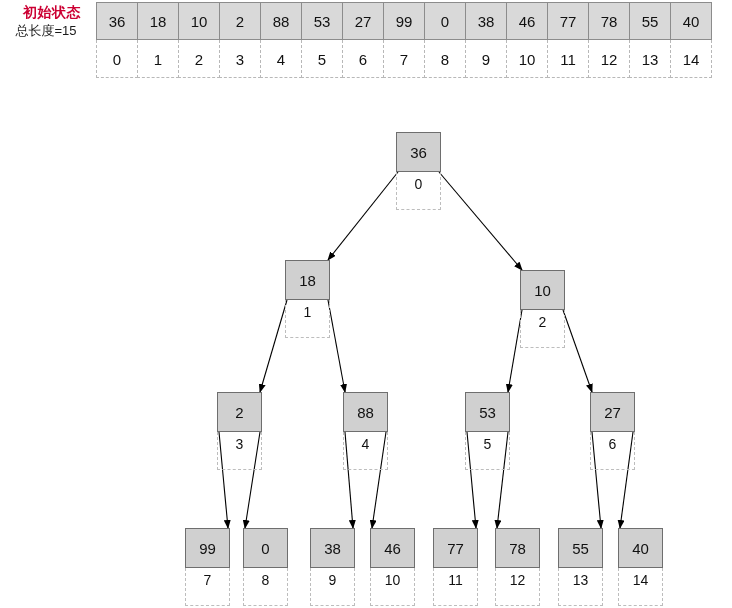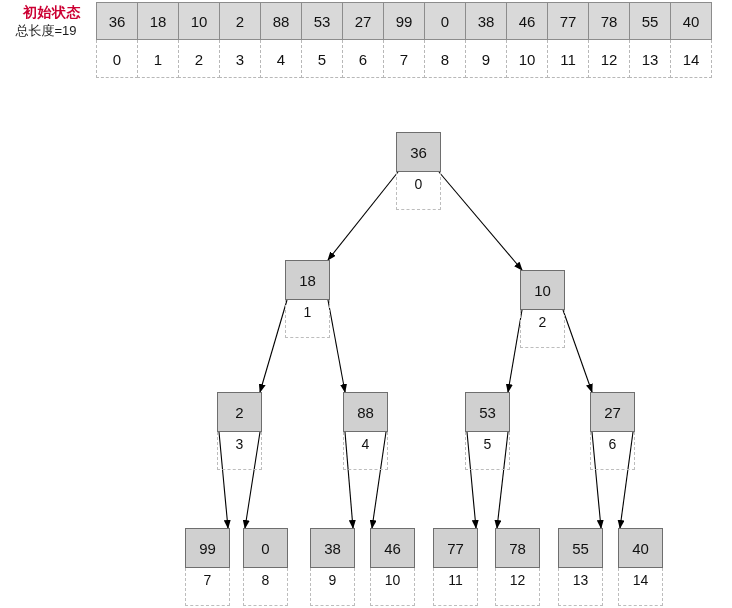--- a/index.html
+++ b/index.html
@@ -127,21 +127,21 @@
     stroke: #000000;
     stroke-width: 1.1;
     fill: none;
   }
 </style>
 </head>
 <body>
 
 <div id="header-label">
   <span id="state-title">初始状态</span>
-  <span id="state-length">总长度=19</span>
+  <span id="state-length">总长度=15</span>
 </div>
 
 <div id="array-strip">
   <div class="array-row value-row" id="array-values-row">
       <div class="array-value-cell">36</div>
       <div class="array-value-cell">18</div>
       <div class="array-value-cell">10</div>
       <div class="array-value-cell">2</div>
       <div class="array-value-cell">88</div>
       <div class="array-value-cell">53</div>

